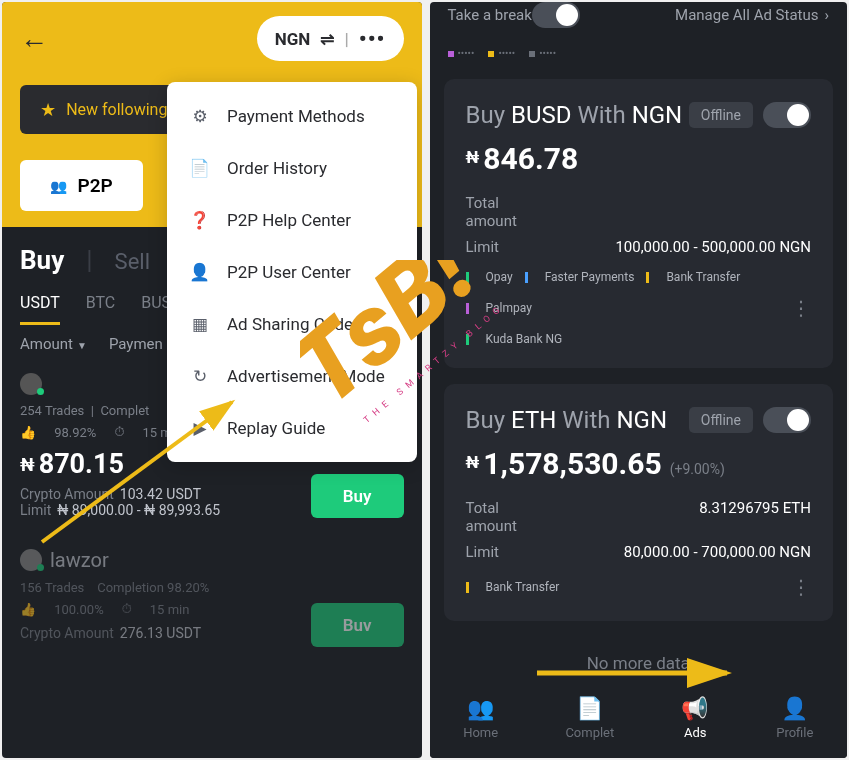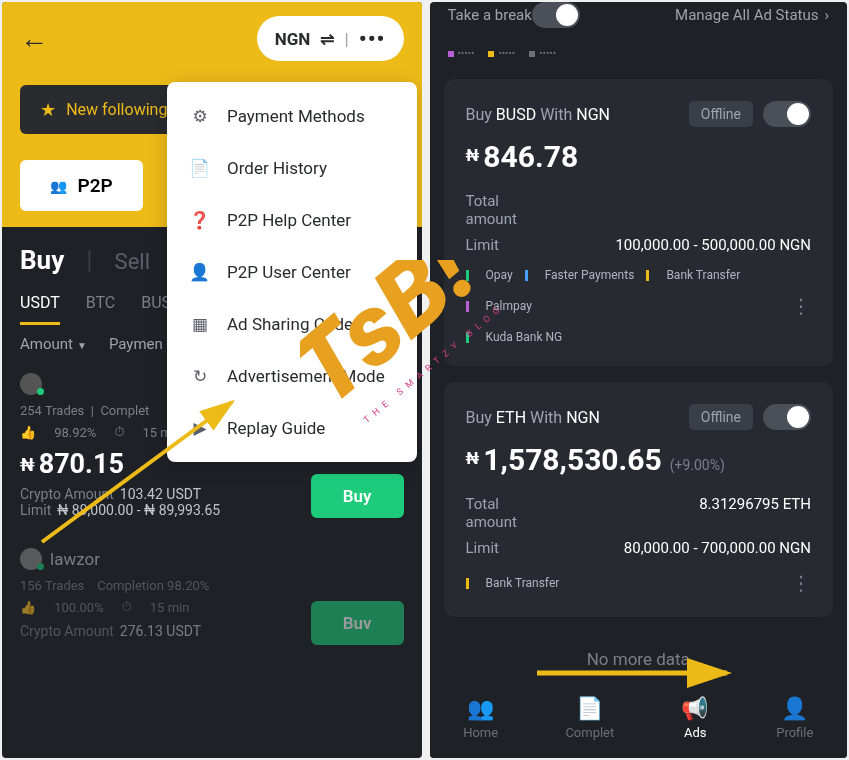--- a/index.html
+++ b/index.html
@@ -29,21 +29,21 @@
 .coin-tabs .act { color:#fff; font-weight:400; border-bottom:3px solid #edbb18; padding-bottom:10px; }
 .coin-tabs .ina { color:#7a7f88; }
 .filter-row { display:flex; gap:22px; font-size:15px; color:#9ea3ac; margin-top:10px; margin-bottom:20px; }
 .caret { font-size:10px; margin-left:4px; }
 
 .listing { margin-bottom:20px; position:relative; }
 .listing.dim { opacity:0.55; }
 .seller-row { display:flex; align-items:center; gap:8px; margin-bottom:8px; }
 .avatar { width:22px; height:22px; border-radius:50%; background:#555; display:inline-block; position:relative; }
 .avatar .dot { width:7px; height:7px; border-radius:50%; background:#1ecb7b; position:absolute; bottom:0; right:-2px; }
-.seller-name { font-size:17px; color:#c0c4cc; }
+.seller-name { font-size:20px; color:#c0c4cc; }
 .stats-row { font-size:13px; color:#7a7f88; margin-bottom:6px; }
 .rate-row { display:flex; gap:18px; font-size:13px; color:#7a7f88; align-items:center; margin-bottom:8px; }
 .thumb { font-size:13px; }
 .clock { font-size:13px; }
 .price { font-size:27px; font-weight:700; margin-bottom:6px; }
 .price .naira { font-size:18px; margin-right:4px; vertical-align:2px; }
 .payment-tag { font-size:14px; color:#edbb18; float:right; }
 .payment-tag.green { color:#1ecb7b; }
 .payment-tag.orange { color:#ff9c3a; }
 .crypto-line { font-size:14px; color:#7a7f88; }
@@ -58,21 +58,21 @@
 
 .rtop { display:flex; justify-content:space-between; padding:0 18px 16px; color:#9ea3ac; font-size:15px; align-items:center; }
 .toggle { width:48px; height:26px; background:#4a4f58; border-radius:13px; position:relative; display:inline-block; }
 .toggle .knob { width:22px; height:22px; background:#fff; border-radius:50%; position:absolute; top:2px; right:2px; }
 .chips { display:flex; gap:14px; padding:4px 18px; font-size:10px; color:#6a6f78; }
 .chip { display:flex; gap:4px; align-items:center; }
 .chip-dot { width:6px; height:6px; }
 
 .ad-card { background:#272a31; margin:16px 14px; border-radius:10px; padding:22px; position:relative; }
 .ad-head { display:flex; justify-content:space-between; align-items:center; margin-bottom:12px; }
-.ad-title { font-size:16px; color:#9ea3ac; }
+.ad-title { font-size:24px; color:#9ea3ac; }
 .ad-title .bright { color:#fff; }
 .offline-pill { background:#3a3e46; color:#9ea3ac; font-size:14px; padding:5px 12px; border-radius:5px; margin-right:10px; }
 .ad-price { font-size:30px; font-weight:700; color:#fff; margin-bottom:18px; }
 .ad-price .naira { font-size:17px; vertical-align:6px; margin-right:4px; }
 .ad-price .pct { font-size:14px; color:#7a7f88; font-weight:400; margin-left:8px; }
 .ad-row { display:flex; justify-content:space-between; font-size:15px; color:#9ea3ac; margin-bottom:8px; }
 .ad-row .val { color:#fff; }
 .pay-tags { display:flex; flex-wrap:wrap; gap:12px; margin-top:14px; font-size:12px; align-items:center; }
 .pay-tag { display:flex; gap:17px; align-items:center; color:#b0b4bc; }
 .bar { width:3px; height:11px; display:inline-block; }

